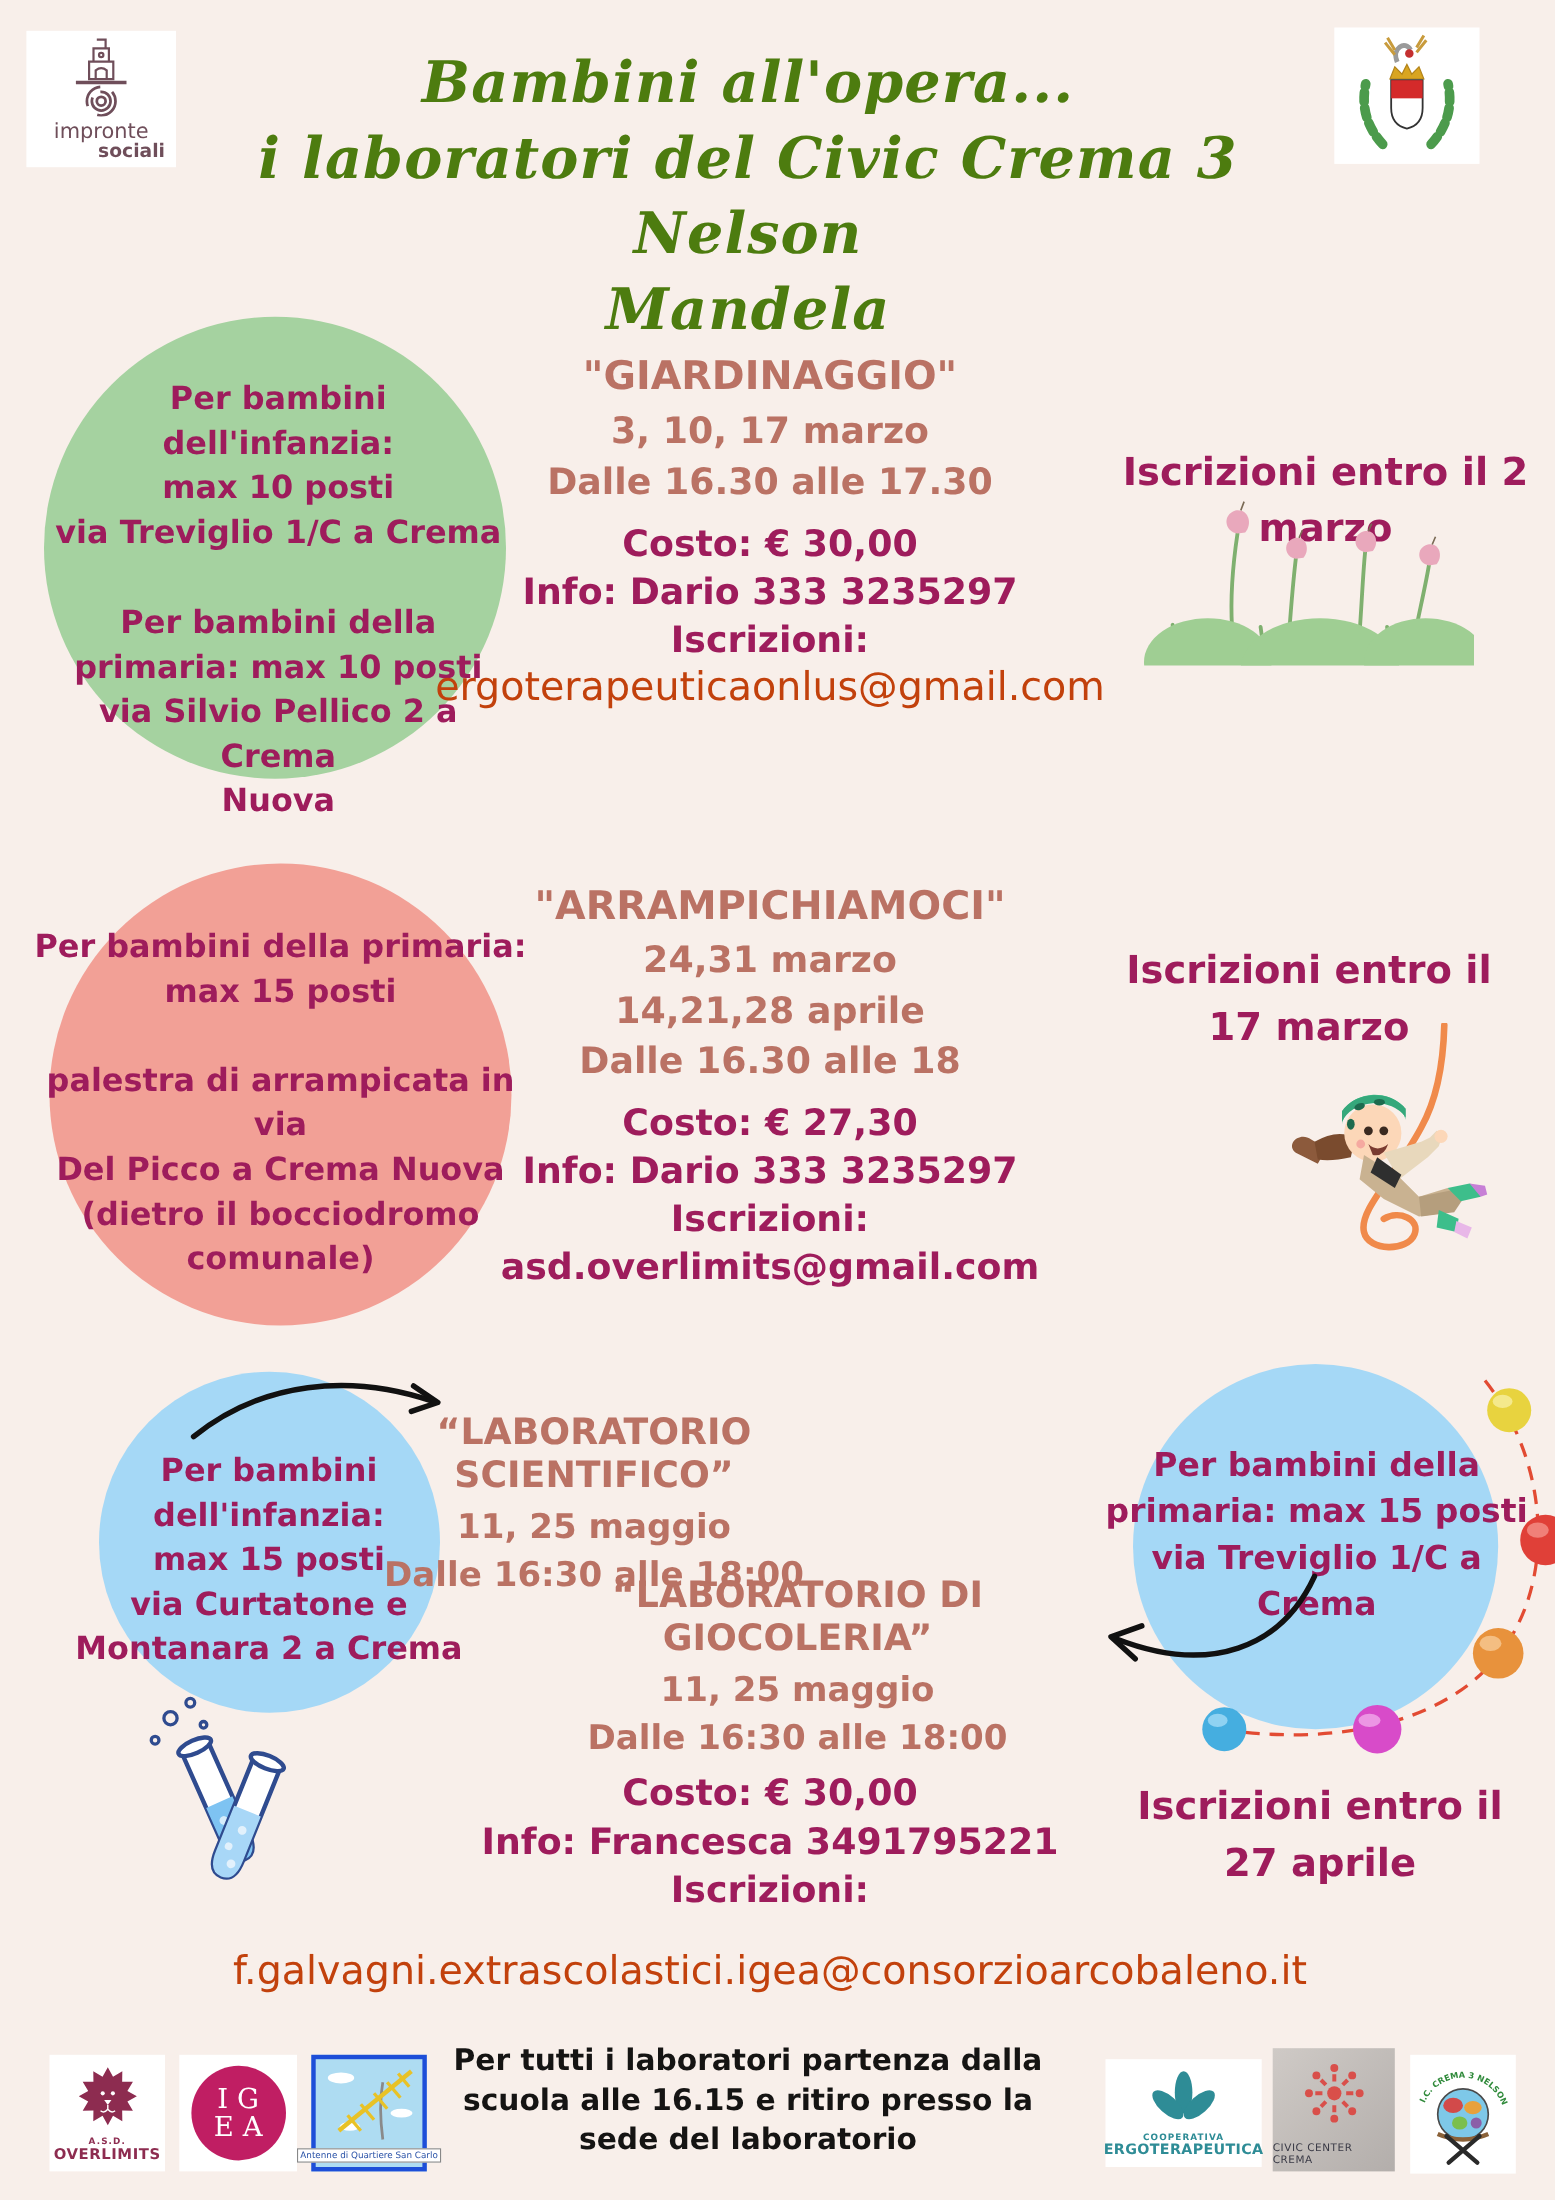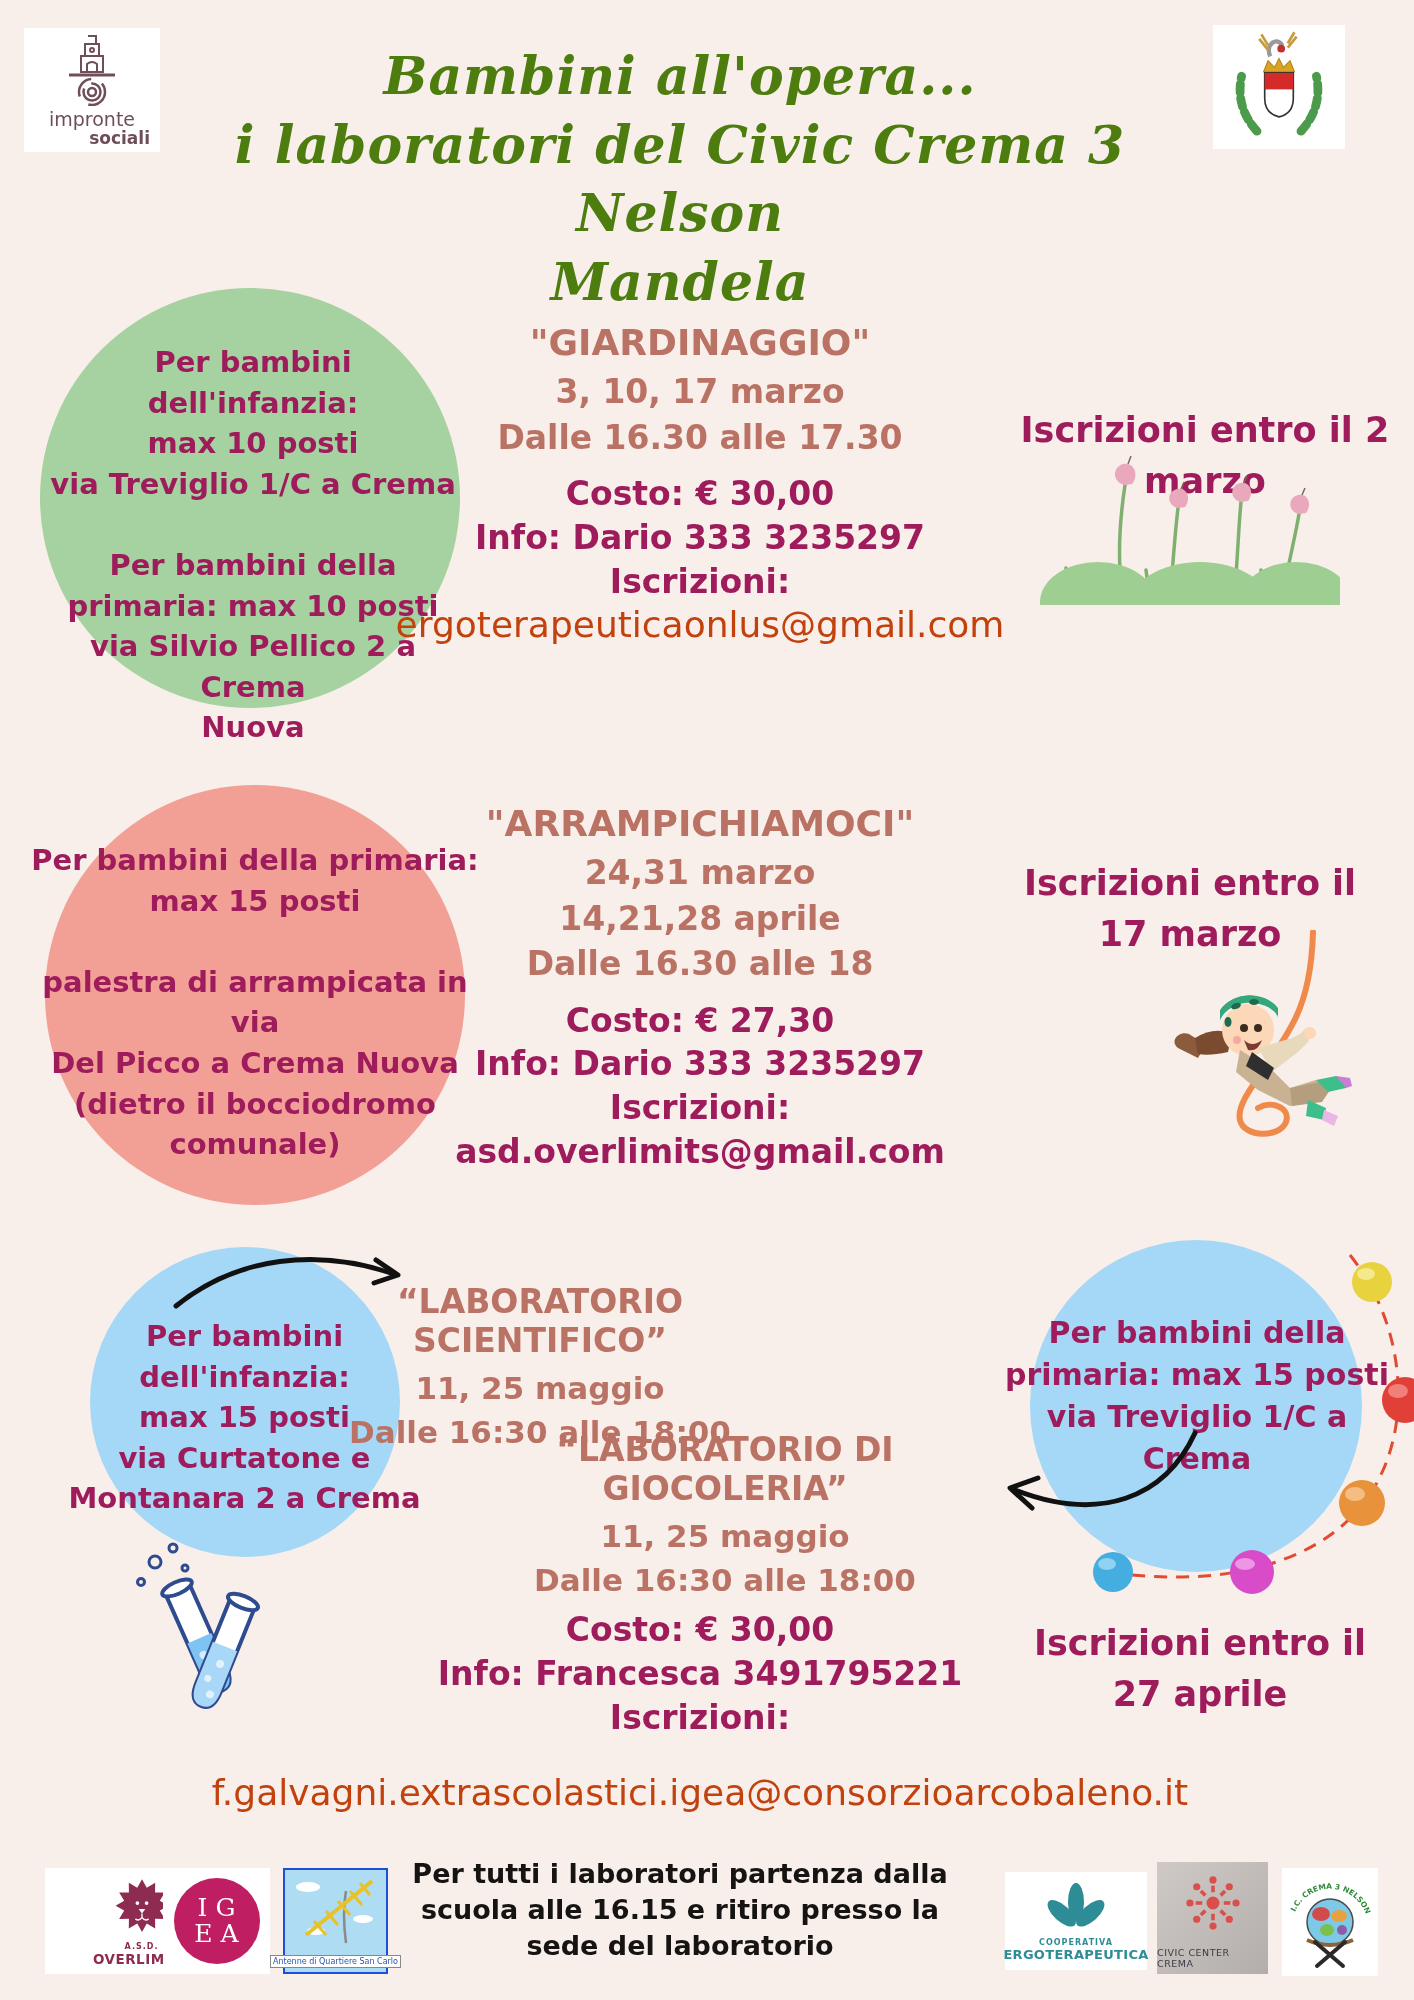--- a/index.html
+++ b/index.html
@@ -268,42 +268,42 @@
   </div>
   <div class="abs ctr email" style="left:210px;top:1740px;width:980px;margin-top:32px;">f.galvagni.extrascolastici.igea@consorzioarcobaleno.it</div>
 
   <div class="abs deadline" style="left:1020px;top:1618px;width:360px;">Iscrizioni entro il
 27 aprile</div>
 
   <div class="abs note" style="left:400px;top:1856px;width:560px;">Per tutti i laboratori partenza dalla
 scuola alle 16.15 e ritiro presso la
 sede del laboratorio</div>
 
-  <div class="logo-box" style="left:45px;top:1868px;width:105px;height:106px;padding-left:44px;">
+  <div class="logo-box" style="left:45px;top:1868px;width:105px;height:106px;">
     <span>
       <svg width="66" height="62" viewBox="0 0 100 92">
         <polygon fill="#8D2C50" points="90,44 77,51.3 84.6,64 69.8,63.8 70,78.6 57.2,71 50,84 42.8,71 30,78.6 30.2,63.8 15.4,64 23,51.3 10,44 23,36.7 15.4,24 30.2,24.2 30,9.4 42.8,17 50,4 57.2,17 70,9.4 69.8,24.2 84.6,24 77,36.7"></polygon>
         <circle cx="43" cy="40" r="2.8" fill="#fff"></circle>
         <circle cx="57" cy="40" r="2.8" fill="#fff"></circle>
         <path d="M45,49 L55,49 L50,56 Z" fill="#fff"></path>
         <path d="M50,56 L50,62 M50,62 Q45,68 40,64 M50,62 Q55,68 60,64" stroke="#fff" stroke-width="2" fill="none"></path>
       </svg>
     </span>
     <span class="ovl-top">A.S.D.</span>
     <span class="ovl-lbl">OVERLIMITS</span>
   </div>
 
   <div class="logo-box" style="left:163px;top:1868px;width:107px;height:106px;">
     <div class="igea-circle">
       <span class="igea-line">IG</span>
       <span class="igea-line">EA</span>
     </div>
   </div>
 
-  <div class="logo-box" style="left:283px;top:1868px;width:105px;height:106px;border:2px solid #1d4ed8;background:#AEDCF2;justify-content:flex-end;padding-bottom:4px;box-sizing:border-box;">
+  <div class="logo-box" style="left:283px;top:1868px;width:105px;height:106px;border:4px solid #1d4ed8;background:#AEDCF2;justify-content:flex-end;padding-bottom:4px;box-sizing:border-box;">
     <span style="position:absolute;top:3px;left:3px;">
       <svg width="97" height="72" viewBox="0 0 97 72">
         <ellipse cx="20" cy="14" rx="12" ry="5" fill="#fff"></ellipse>
         <ellipse cx="75" cy="46" rx="10" ry="4" fill="#fff"></ellipse>
         <ellipse cx="28" cy="58" rx="9" ry="4" fill="#fff"></ellipse>
         <path d="M58,18 Q54,40 58,70" stroke="#8a8a8a" stroke-width="2.5" fill="none"></path>
         <line x1="18" y1="62" x2="84" y2="8" stroke="#E8C227" stroke-width="4"></line>
         <g stroke="#E8C227" stroke-width="3">
           <line x1="26" y1="48" x2="38" y2="62"></line>
             <line x1="38" y1="38" x2="50" y2="52"></line>

